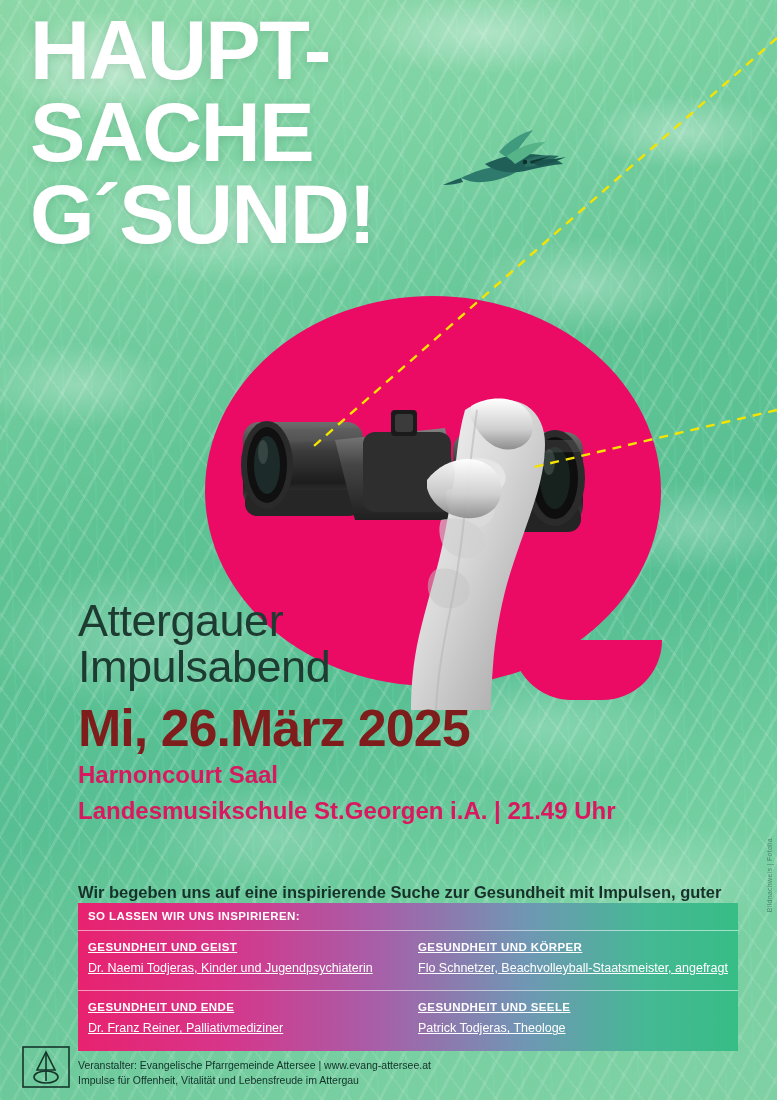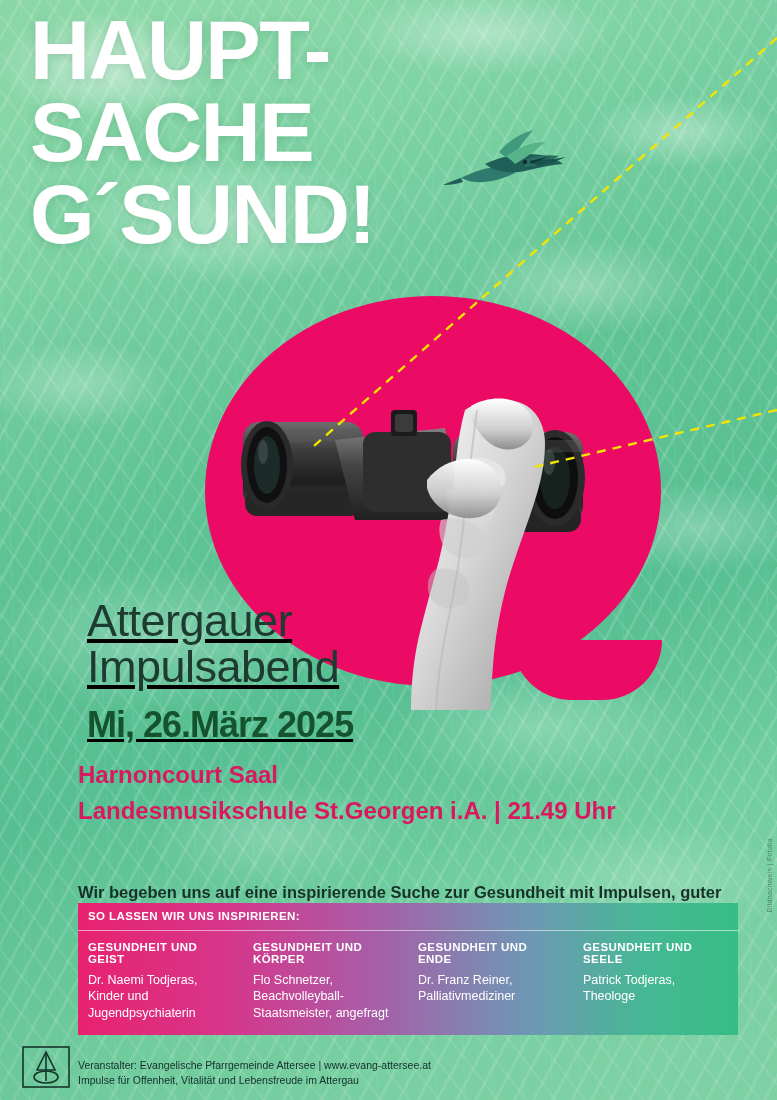--- a/index.html
+++ b/index.html
@@ -108,39 +108,38 @@
   
   .sightlines {
     position: absolute;
     inset: 0;
     pointer-events: none;
   }
 
   
   .title-block {
     position: absolute;
-    left: 87px;
+    left: 78px;
     top: 598px;
     width: 560px;
-    text-decoration: underline;
   }
   .t-line1, .t-line2 {
     color: #1d3b31;
     font-size: 45px;
     line-height: 1.02;
     font-weight: 400;
     letter-spacing: -.5px;
   }
   .t-line3 {
-    color: #14532d;
-    font-size: 36px;
+    color: #7f1d1d;
+    font-size: 52px;
     font-weight: 700;
     letter-spacing: -1px;
     line-height: 1.25;
-    margin-top: 12px;
+    margin-top: 6px;
   }
   .venue {
     position: absolute;
     left: 78px;
     top: 757px;
     color: #d9185f;
     font-weight: 700;
     font-size: 24px;
     line-height: 1.5;
     width: 600px;
@@ -167,21 +166,22 @@
     color: #ffffff;
   }
   .panel-head {
     padding: 7px 10px 8px 10px;
     font-size: 11.5px;
     font-weight: 700;
     letter-spacing: .4px;
   }
   .panel-grid {
     display: grid;
-    grid-template-columns: 1fr 1fr 1fr 1fr;
+    grid-template-columns: 1fr 1fr;
+    text-decoration: underline;
   }
   .cell {
     padding: 10px 10px 14px 10px;
     border-top: 1px solid rgba(255,255,255,.55);
   }
   .cell-title {
     font-size: 11.5px;
     font-weight: 700;
     letter-spacing: .4px;
     margin-bottom: 7px;

